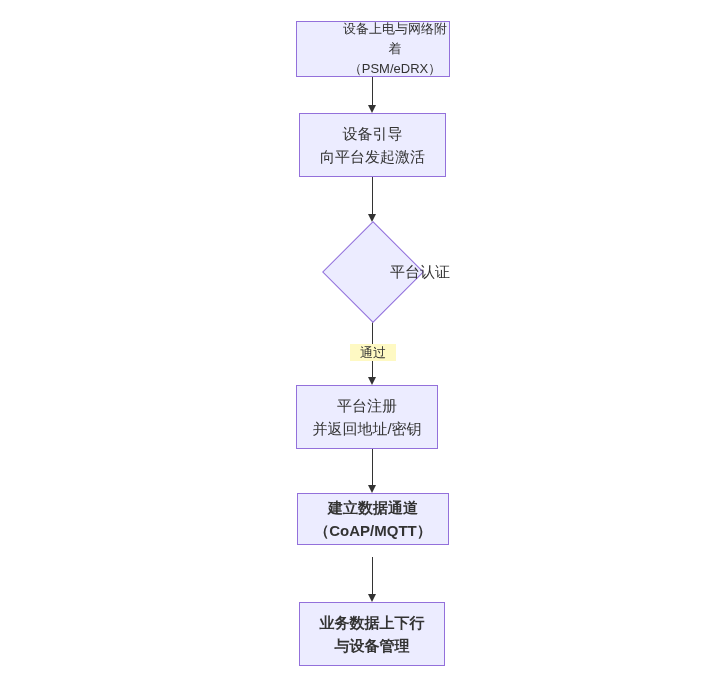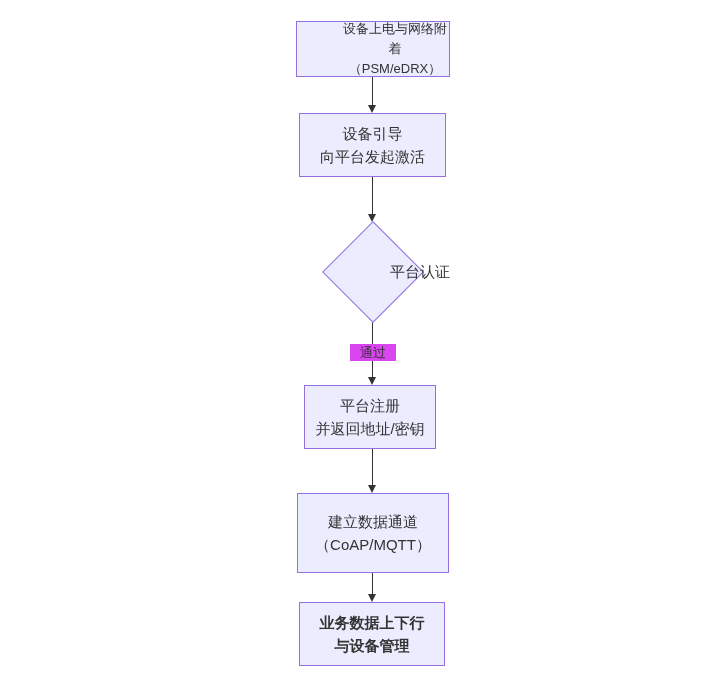--- a/index.html
+++ b/index.html
@@ -8,22 +8,22 @@
     font-family:"Liberation Sans","DejaVu Sans",sans-serif;
     color:#333333;overflow:hidden;
   }
   .node{
     position:absolute;display:flex;align-items:center;justify-content:center;
     background:#ECECFF;border:1px solid #9370DB;box-sizing:border-box;
     text-align:center;white-space:pre-line;color:#333333;
   }
   #n0{left:296px;top:21px;width:154px;height:56px;font-size:13px;line-height:20px;padding-left:44px;}
   #n1{left:299px;top:113px;width:147px;height:64px;font-size:15px;line-height:23px;}
-  #n3{left:304px;top:385px;width:132px;height:64px;font-size:15px;line-height:23px;text-align:center;}
-  #n4{left:297px;top:493px;width:152px;height:80px;font-size:15px;line-height:23px;}
+  #n3{left:296px;top:385px;width:142px;height:64px;font-size:15px;line-height:23px;text-align:center;}
+  #n4{left:297px;top:493px;width:152px;height:52px;font-size:15px;line-height:23px;font-weight:bold;}
   #n5{left:299px;top:602px;width:146px;height:64px;font-size:15px;line-height:23px;font-weight:bold;}
   .diamond-shape{
     position:absolute;left:337px;top:236px;width:72px;height:72px;
     background:#ECECFF;border:1px solid #9370DB;box-sizing:border-box;
     transform:rotate(45deg);
   }
   .diamond-label{
     position:absolute;left:296px;top:263px;width:154px;text-align:right;
     font-size:15px;color:#333333;
   }
@@ -38,21 +38,21 @@
     border-left:4.5px solid transparent;border-right:4.5px solid transparent;
     border-top:8px solid #333333;
   }
   #a0{top:105px;}
   #a1{top:214px;}
   #a2{top:377px;}
   #a3{top:485px;}
   #a4{top:594px;}
   .edge-label{
     position:absolute;left:373px;top:344px;transform:translateX(-50%);
-    background:#d946ef;color:#333333;font-size:13px;padding:0 10px;line-height:17px;
+    background:#fef9c3;color:#333333;font-size:13px;padding:0 10px;line-height:17px;
   }
 </style>
 </head>
 <body>
 
 <div class="canvas">
 
   <div class="edge-line" id="e0"></div>
   <div class="arrowhead" id="a0"></div>
 

